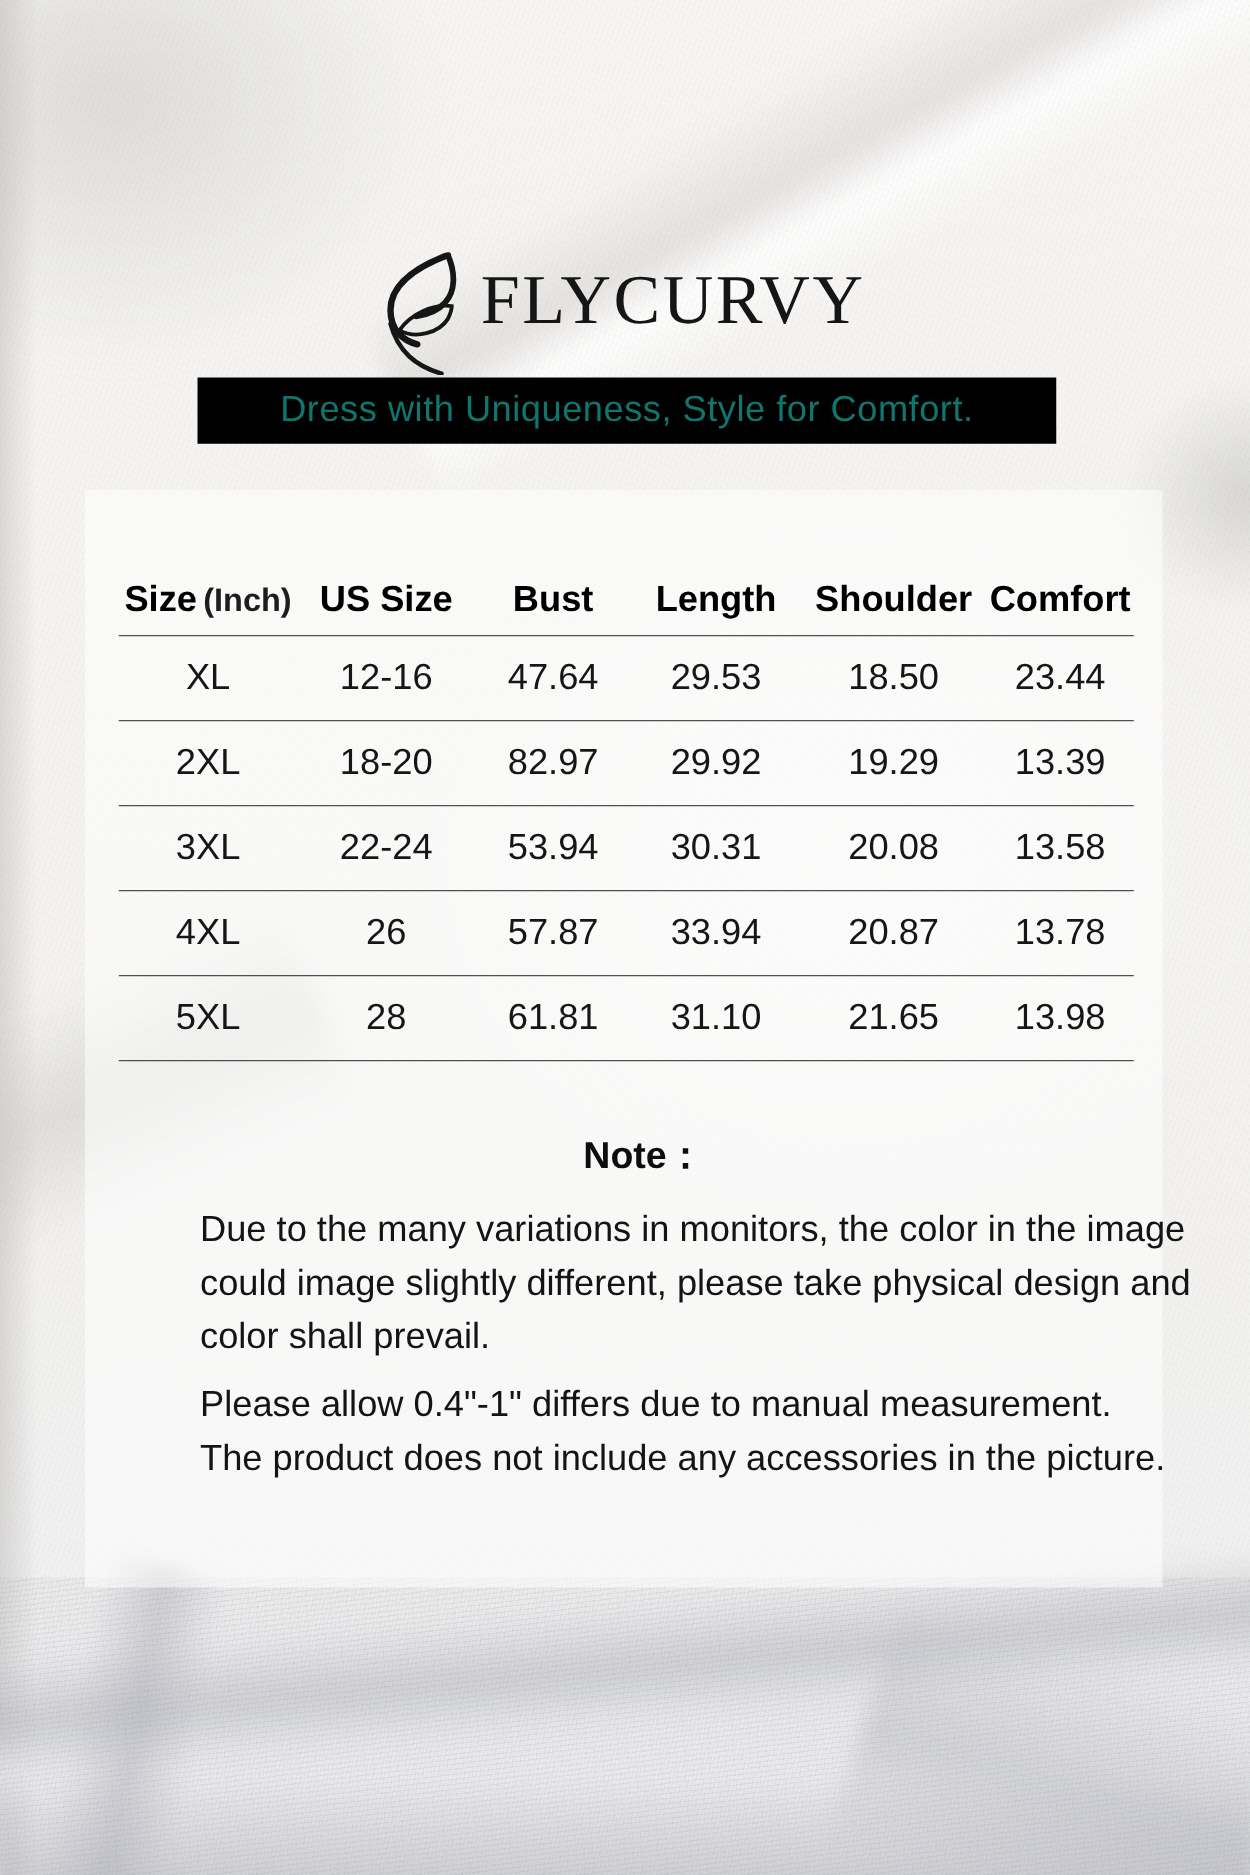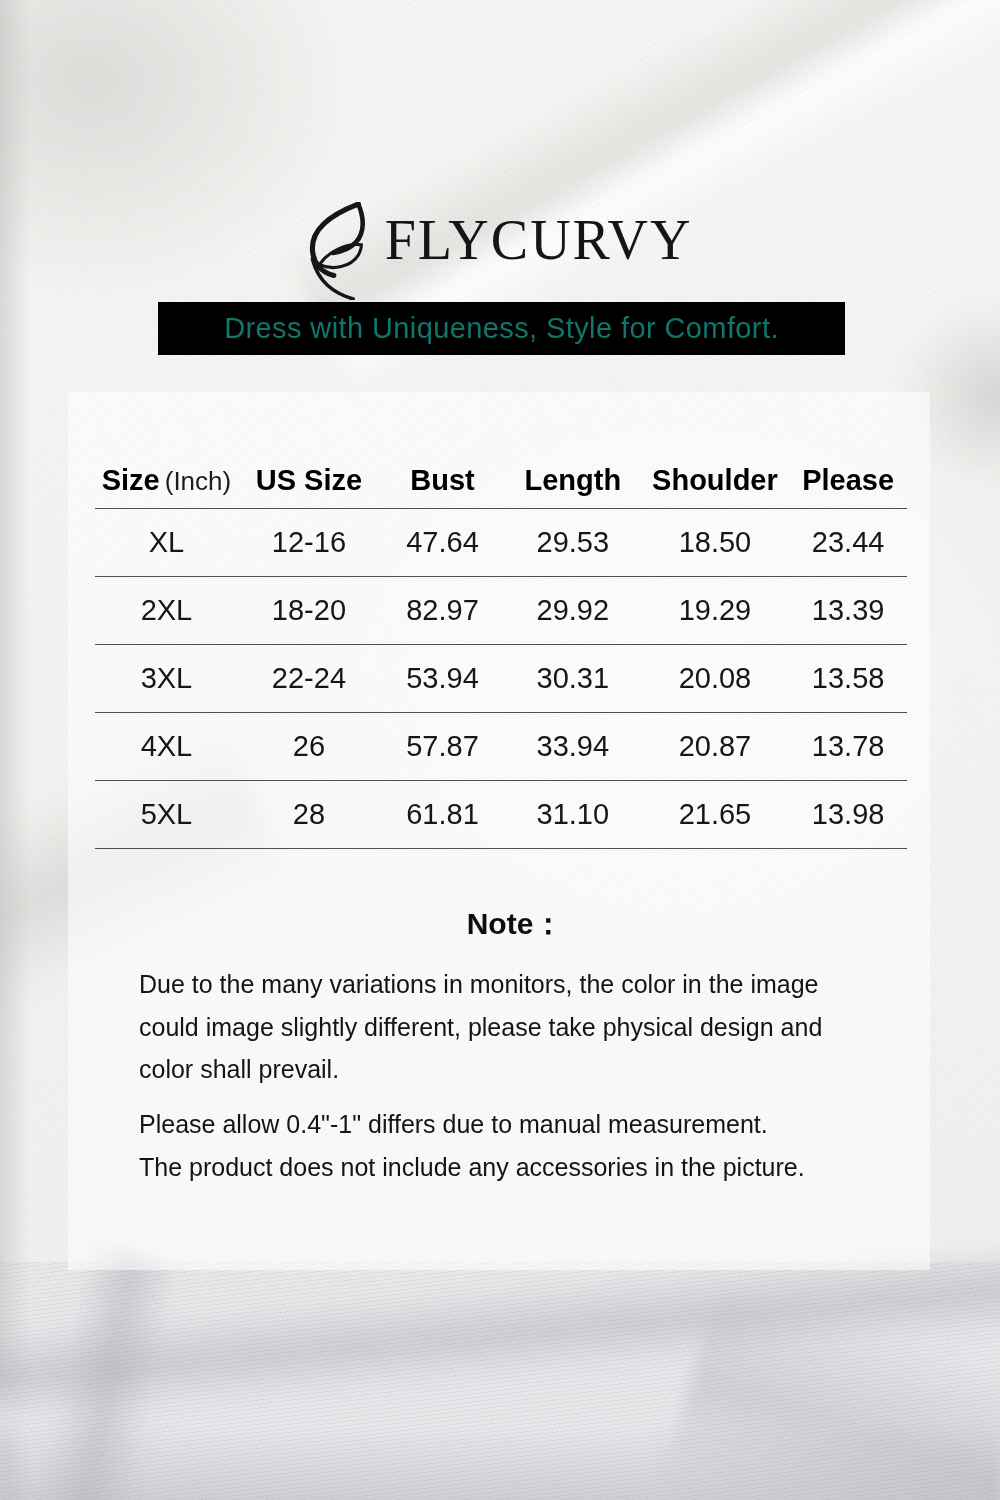--- a/index.html
+++ b/index.html
@@ -62,28 +62,28 @@
   
   .panel{position:absolute; left:68px; top:392px; width:862px; height:878px;
          background:rgba(255,255,255,0.55);}
 
   
   .table{position:absolute; left:27px; top:0; width:812px; color:#161616;}
   .trow{display:grid; grid-template-columns:17.6% 17.5% 15.4% 16.7% 18.3% 14.5%;
         border-bottom:1px solid #4f4f4f;}
   .thead{height:117px; align-items:end; padding-bottom:11px; box-sizing:border-box;}
   .th{text-align:center; font-weight:bold; font-size:29px; color:#000; white-space:nowrap;}
-  .th .u{font-weight:normal; font-size:26px; color:#1d1d1d; margin-left:5px;}
+  .th .u{font-weight:bold; font-size:26px; color:#1d1d1d; margin-left:5px;}
   .tr{height:67px; align-items:center;}
   .td{text-align:center; font-size:29px; line-height:1; white-space:nowrap;}
 
   
   .note-title{position:absolute; left:16px; top:512px; width:100%; margin:0; text-align:center;
               font-size:30px; font-weight:bold; color:#0d0d0d;}
-  .note-p{position:absolute; left:71px; width:740px; color:#141414; font-size:25px;}
+  .note-p{position:absolute; left:92px; width:740px; color:#141414; font-size:29px;}
   .note-p .nl{line-height:42.5px; white-space:nowrap;}
   .p1{top:571px;}
   .p2{top:711px;}
 </style>
 </head>
 <body>
 
 <div class="stage">
 
   <div class="bg">
@@ -117,21 +117,21 @@
 
   <section class="panel">
 
     <div class="table">
       <div class="trow thead">
         <div class="th"><span>Size</span><span class="u">(Inch)</span></div>
         <div class="th">US Size</div>
         <div class="th">Bust</div>
         <div class="th">Length</div>
         <div class="th">Shoulder</div>
-        <div class="th">Please</div>
+        <div class="th">Comfort</div>
       </div>
 
       <div class="trow tr">
         <div class="td">XL</div>
         <div class="td">12-16</div>
         <div class="td">47.64</div>
         <div class="td">29.53</div>
         <div class="td">18.50</div>
         <div class="td">23.44</div>
       </div>

